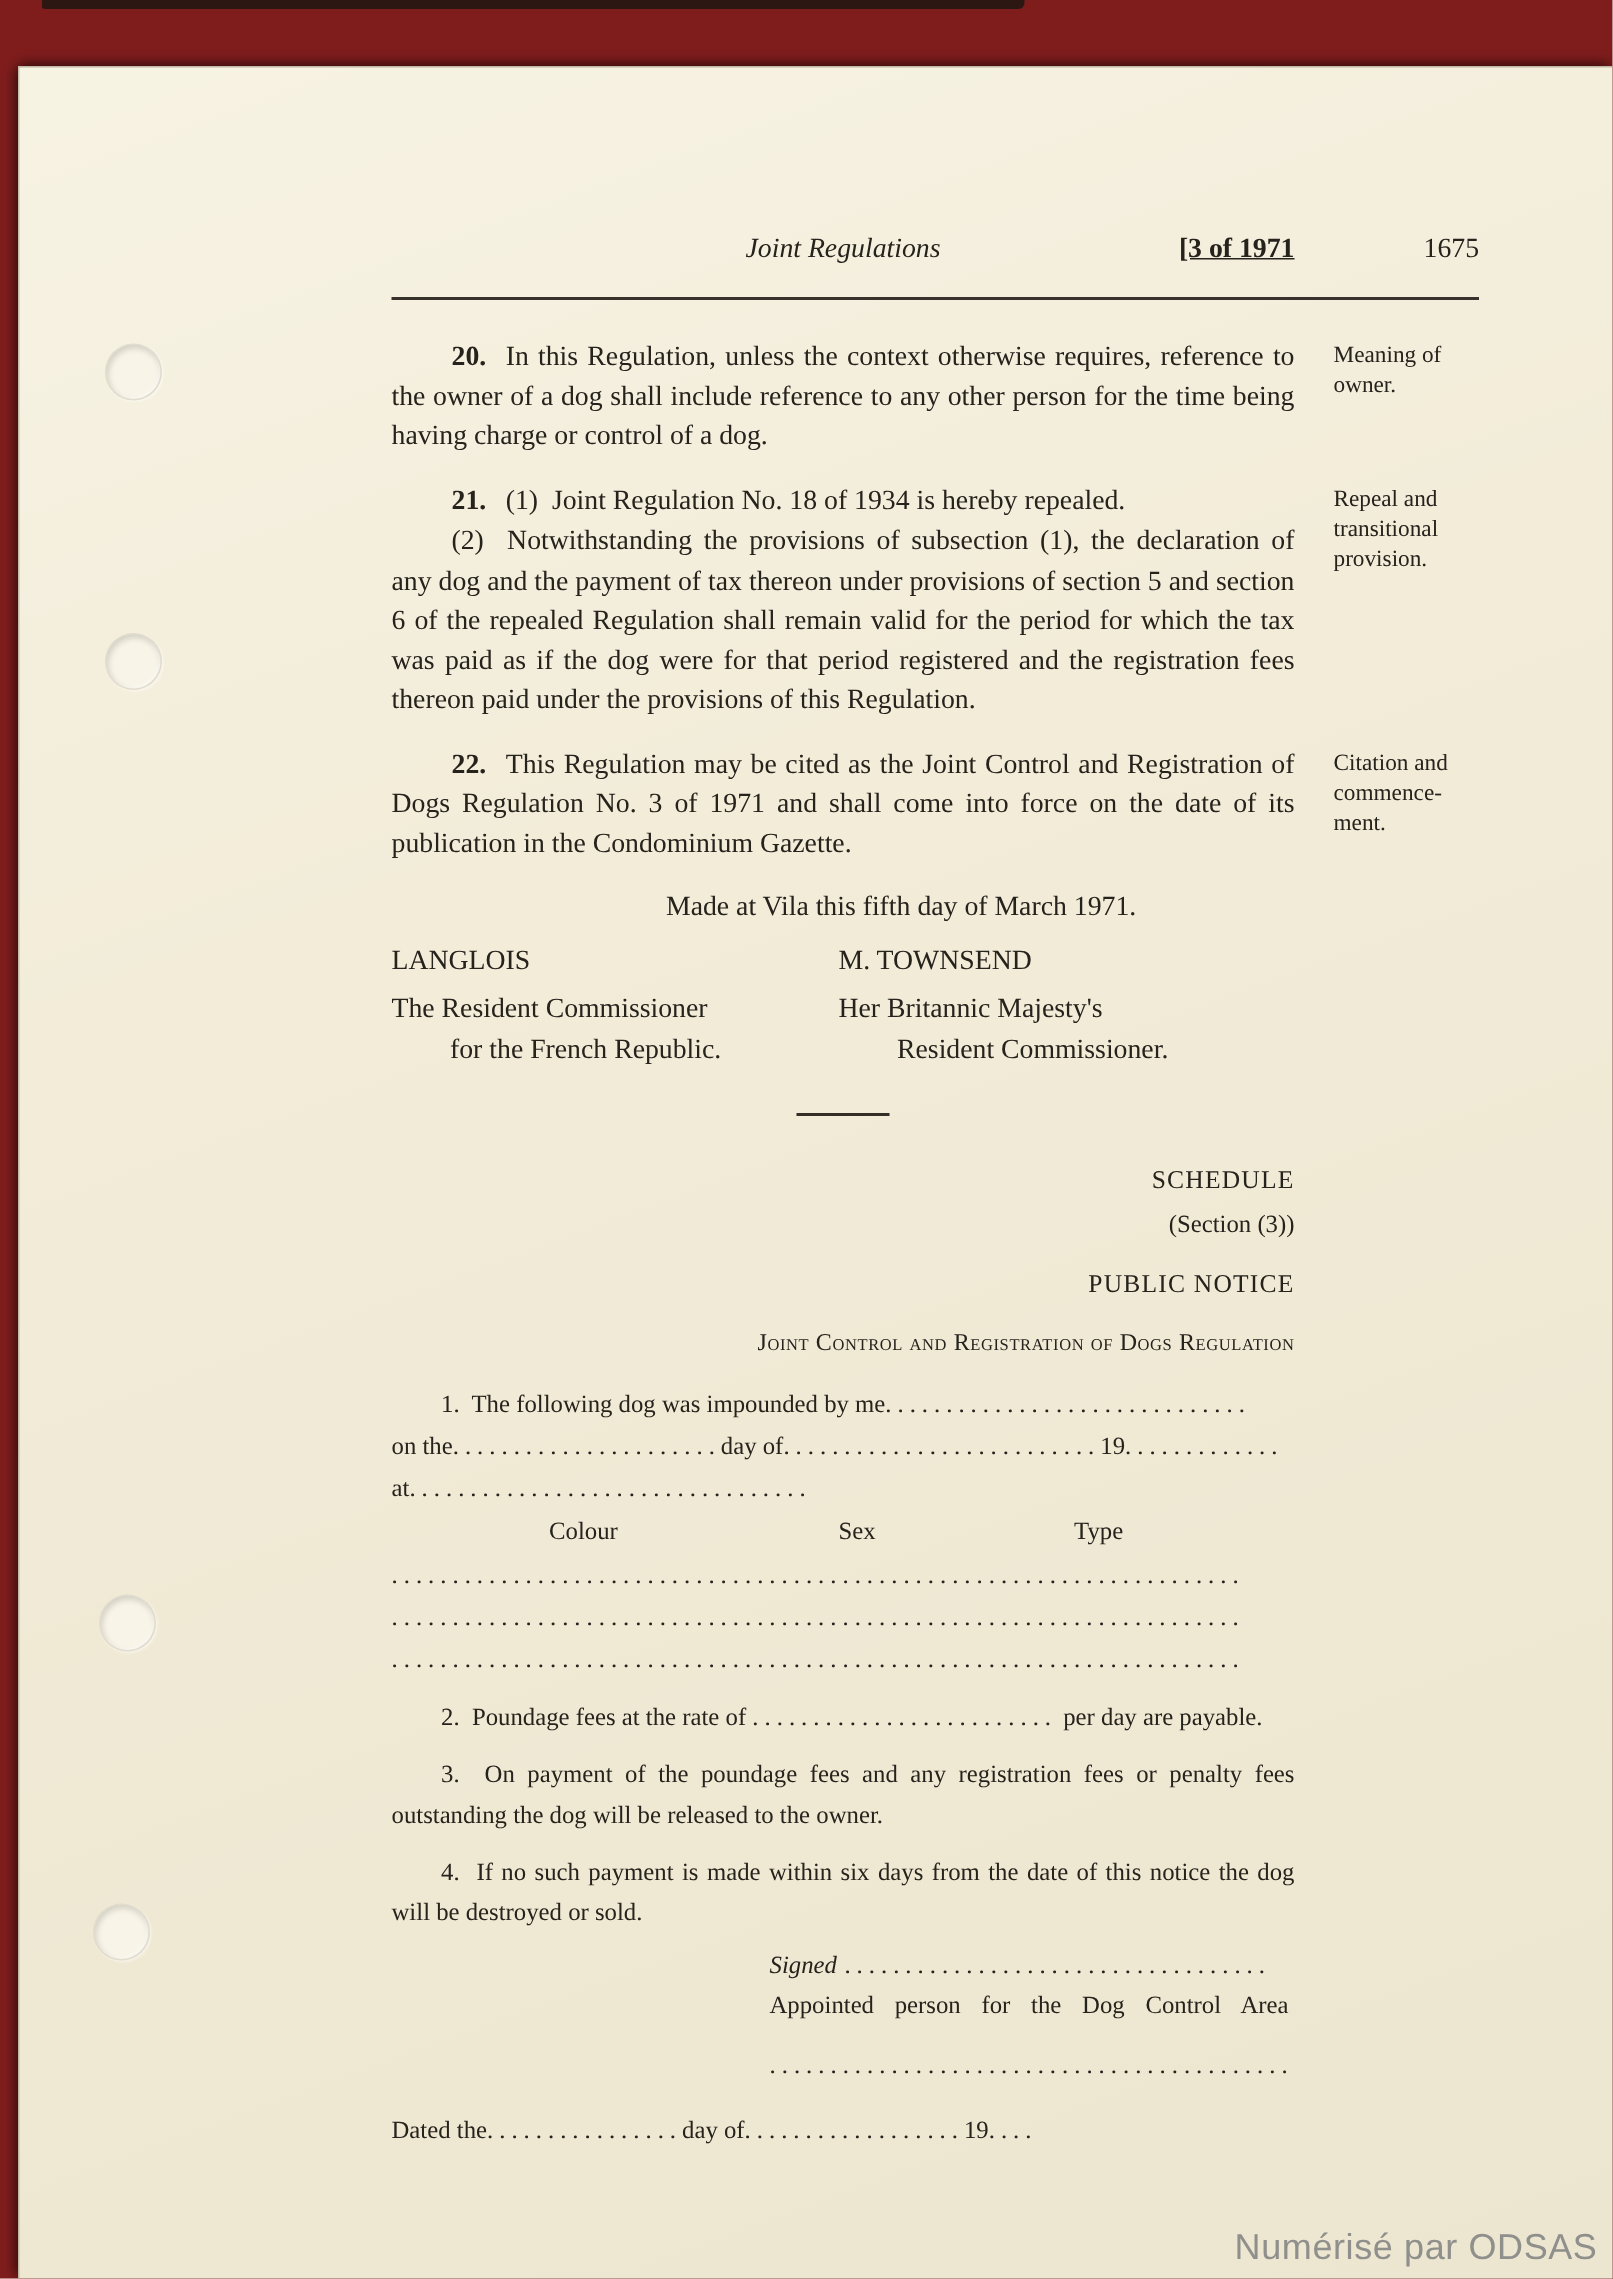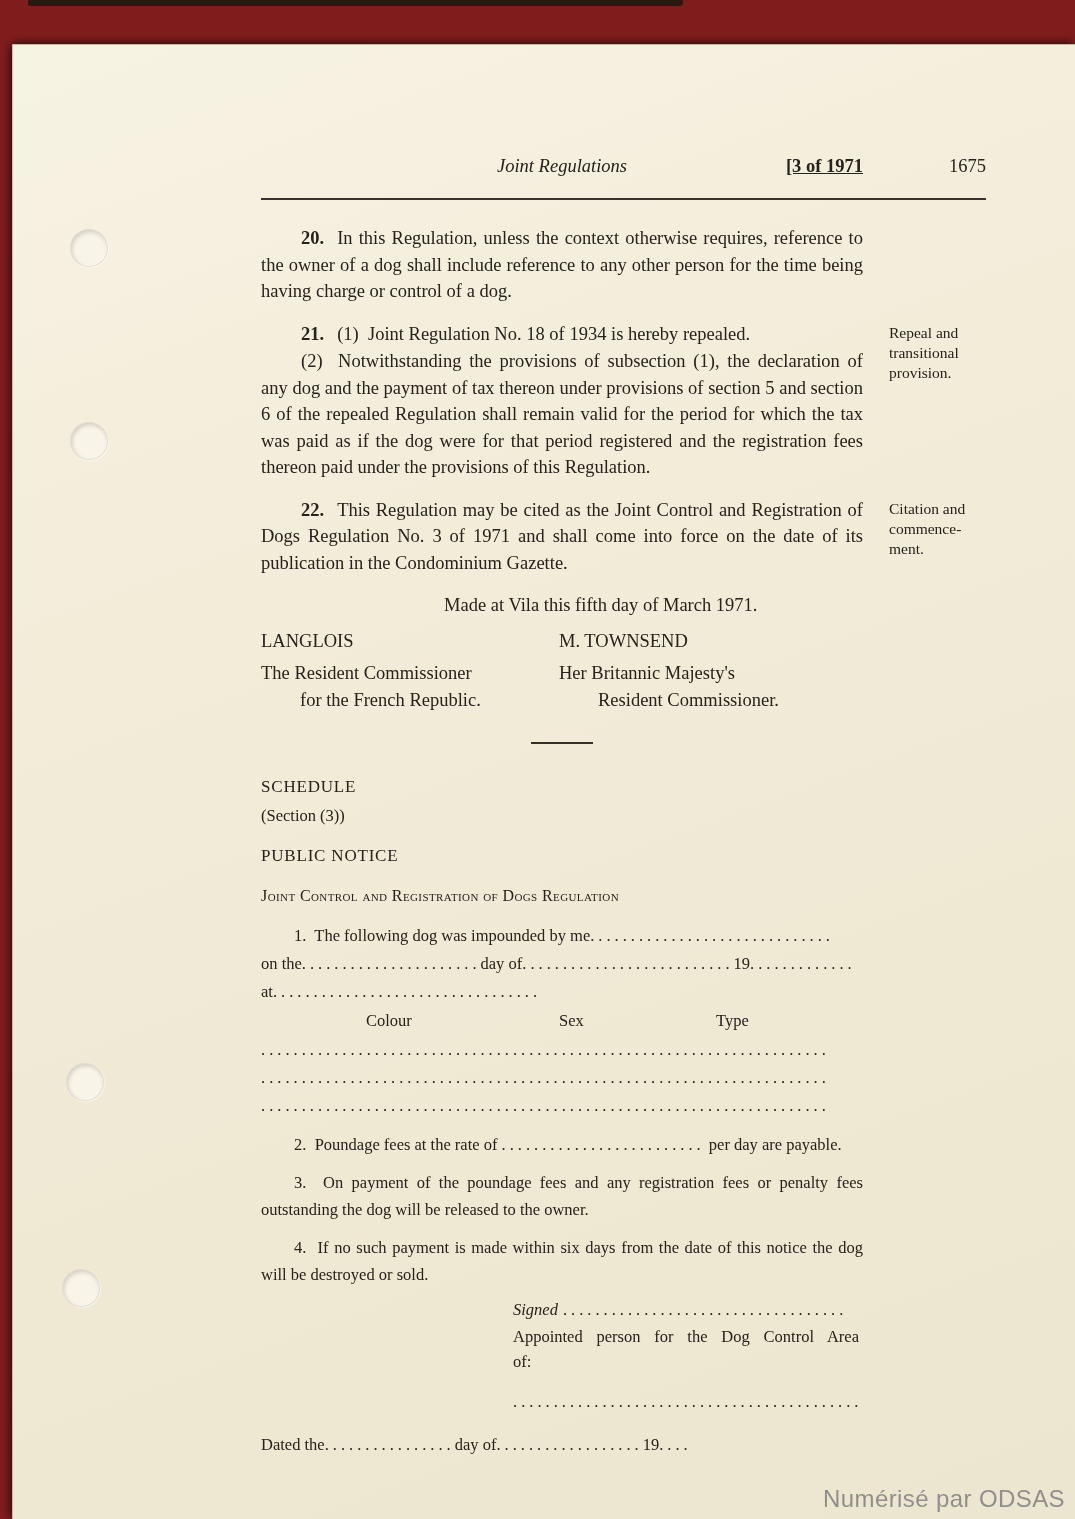--- a/index.html
+++ b/index.html
@@ -59,21 +59,21 @@
   .made { margin: 7px 0 0 183px; }
   .sigs { display: flex; width: 602px; margin-top: 9px; }
   .sig-left { width: 298px; }
   .sig-right { flex: 1; }
   .sig-name { line-height: 27px; margin-bottom: 5px; }
   .sig-line { line-height: 27px; }
   .sig-indent { margin-left: 39px; }
   .mid-rule { width: 62px; border-top: 2px solid #332e27; margin: 28px 0 0 270px; }
 
   
-  .sched-center { width: 602px; text-align: left; }
+  .sched-center { width: 602px; text-align: right; }
   .sched-heading { margin-top: 30px; font-size: 17px; letter-spacing: 0.8px; }
   .sched-sectionref { margin-top: 3px; font-size: 16.5px; }
   .sched-notice { margin-top: 13px; font-size: 17px; letter-spacing: 0.8px; }
   .sched-regtitle { margin-top: 14px; font-size: 16px; font-variant: small-caps; letter-spacing: 0.4px; }
 
   .form { width: 602px; font-size: 16.5px; }
   .form-line { line-height: 28px; }
   .indent { text-indent: 33px; }
   .mt12 { margin-top: 12px; }
   .dots { letter-spacing: 4px; }
@@ -122,20 +122,21 @@
         <span class="page-num">1675</span>
       </div>
       <div class="rule"></div>
 
       <div class="sections">
 
         <div class="section">
           <div class="sec-main">
             <p class="para"><span class="sec-num">20.</span><span>In this Regulation, unless the context otherwise requires, reference to the owner of a dog shall include reference to any other person for the time being having charge or control of a dog.</span></p>
           </div>
+          <div class="sec-note">Meaning of owner.</div>
         </div>
 
         <div class="section">
           <div class="sec-main">
             <p class="para"><span class="sec-num">21.</span><span>(1)&nbsp; Joint Regulation No. 18 of 1934 is hereby repealed.</span></p>
             <p class="para"><span>(2)&nbsp; Notwithstanding the provisions of subsection (1), the declaration of any dog and the payment of tax thereon under provisions of section 5 and section 6 of the repealed Regulation shall remain valid for the period for which the tax was paid as if the dog were for that period registered and the registration fees thereon paid under the provisions of this Regulation.</span></p>
           </div>
           <div class="sec-note">Repeal and transitional provision.</div>
         </div>
 
@@ -188,21 +189,20 @@
         <div class="item-plain"><span>2.&nbsp; Poundage fees at the rate of </span><span class="dots">.........................</span><span> per day are payable.</span></div>
 
         <div class="item">3.&nbsp; On payment of the poundage fees and any registration fees or penalty fees outstanding the dog will be released to the owner.</div>
 
         <div class="item">4.&nbsp; If no such payment is made within six days from the date of this notice the dog will be destroyed or sold.</div>
 
         <div class="signed-block">
           <div class="signed-line"><span class="signed-label">Signed</span><span class="dots">...................................</span></div>
           <div class="appointed">
             <div class="appointed-l1">Appointed person for the Dog Control Area</div>
-            <div>of:</div>
           </div>
           <div class="appointed-dots-line dots">...........................................</div>
         </div>
 
         <div class="dated-line"><span>Dated the</span><span class="dots">................</span><span>day of</span><span class="dots">..................</span><span>19</span><span class="dots">....</span></div>
 
       </div>
 
     </div>
 

